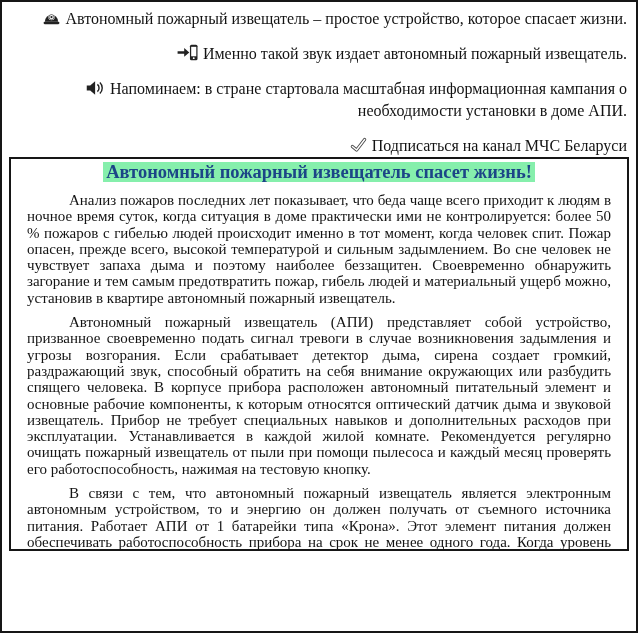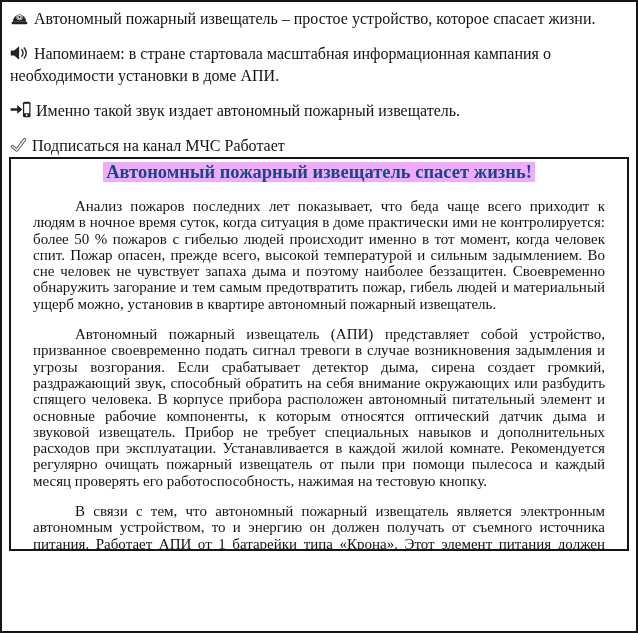--- a/index.html
+++ b/index.html
@@ -4,37 +4,37 @@
 <style>
   html, body { margin: 0; padding: 0; background: #ffffff; }
   .page {
     width: 638px; height: 633px; box-sizing: border-box;
     border: 2px solid #161616; background: #ffffff;
     font-family: "Liberation Serif", serif; color: #131313;
     overflow: hidden;
   }
   
   .top { padding: 6px 9px 0 8px; font-size: 16px; line-height: 22px; }
-  .top p { margin: 0 0 13px 0; }
+  .top p { margin: 0 0 13px 0; text-align: right; }
   .top p.hashtag { margin: 0; }
   .top p.subscribe { margin: 0; }
   .icon { display: inline-block; vertical-align: -2px; margin-right: 5px; line-height: 0; }
   .icon svg { display: inline-block; }
   
   .article {
     margin: 0 7px; height: 394px; box-sizing: border-box;
     border: 2px solid #161616; padding: 2px 8px 2px 8px; overflow: hidden;
   }
   .article-title {
     text-align: center; font-weight: bold; font-size: 18.5px;
     line-height: 23px; margin: 0 0 1px 0;
   }
   .article-title .hl { padding: 0 3px; }
   .article p.body {
-    margin: 14px; text-align: justify; text-indent: 42px;
+    margin: 8px; text-align: justify; text-indent: 42px;
     font-size: 15px; line-height: 16.3px;
   }
 </style>
 </head>
 <body>
 
 <div class="page">
 
   <div class="top">
 
@@ -43,48 +43,48 @@
             <path d="M3 13.5 a7 7.5 0 0 1 14 0 z" fill="#222"></path>
             <rect x="1.6" y="13.5" width="16.8" height="2.6" rx="1.2" fill="#222"></rect>
             <circle cx="10" cy="8.6" r="3.4" fill="#fff"></circle>
             <circle cx="10" cy="8.6" r="2.7" fill="none" stroke="#222" stroke-width="0.7"></circle>
             <circle cx="10" cy="8.6" r="1.2" fill="#222"></circle>
           </svg></span><span>Автономный пожарный извещатель – простое устройство, которое спасает жизни.</span>
     </p>
 
 
     <p>
-      <span class="icon"><svg width="19" height="16" viewBox="0 0 20 16" xmlns="http://www.w3.org/2000/svg">
-            <path d="M0.8 5.3 h3.6 L9.6 1 v14 L4.4 10.7 H0.8 z" fill="#222"></path>
-            <path d="M12 4.2 a5 5 0 0 1 0 7.6" stroke="#222" fill="none" stroke-width="1.5"></path>
-            <path d="M14.6 2.2 a8 8 0 0 1 0 11.6" stroke="#222" fill="none" stroke-width="1.5"></path>
-          </svg></span><span>Напоминаем: в стране стартовала масштабная информационная кампания о необходимости установки в доме АПИ.</span>
-    </p>
-
-    <p>
       <span class="icon"><svg width="21" height="17" viewBox="0 0 22 18" xmlns="http://www.w3.org/2000/svg">
             <path d="M0.5 7.6 h7 v-3.4 l5.4 4.7 -5.4 4.7 v-3.4 h-7 z" fill="#222"></path>
             <rect x="13.6" y="0.8" width="8" height="16.4" rx="1.6" fill="#222"></rect>
             <rect x="14.9" y="3" width="5.4" height="10" fill="#fff"></rect>
             <circle cx="17.6" cy="15" r="1" fill="#fff"></circle>
           </svg></span><span>Именно такой звук издает автономный пожарный извещатель.</span>
     </p>
 
+    <p>
+      <span class="icon"><svg width="19" height="16" viewBox="0 0 20 16" xmlns="http://www.w3.org/2000/svg">
+            <path d="M0.8 5.3 h3.6 L9.6 1 v14 L4.4 10.7 H0.8 z" fill="#222"></path>
+            <path d="M12 4.2 a5 5 0 0 1 0 7.6" stroke="#222" fill="none" stroke-width="1.5"></path>
+            <path d="M14.6 2.2 a8 8 0 0 1 0 11.6" stroke="#222" fill="none" stroke-width="1.5"></path>
+          </svg></span><span>Напоминаем: в стране стартовала масштабная информационная кампания о необходимости установки в доме АПИ.</span>
+    </p>
+
 
     <p class="subscribe">
       <span class="icon"><svg width="17" height="16" viewBox="0 0 18 16" xmlns="http://www.w3.org/2000/svg">
             <path d="M2.5 9.5 L7 13.3 L15.5 2.2" fill="none" stroke="#4a4a4a" stroke-width="3.4" stroke-linecap="round" stroke-linejoin="round"></path>
             <path d="M2.5 9.5 L7 13.3 L15.5 2.2" fill="none" stroke="#ffffff" stroke-width="1.5" stroke-linecap="round" stroke-linejoin="round"></path>
-          </svg></span><span>Подписаться на канал МЧС Работает</span>
+          </svg></span><span>Подписаться на канал МЧС Беларуси</span>
     </p>
 
   </div>
 
   <div class="article">
     <div class="article-title">
-      <span class="hl" style="background-color: #f0abfc; color: rgb(28, 69, 135);">Автономный пожарный извещатель спасет жизнь!</span>
+      <span class="hl" style="background-color: #86efac; color: rgb(28, 69, 135);">Автономный пожарный извещатель спасет жизнь!</span>
     </div>
     <p class="body">Анализ пожаров последних лет показывает, что беда чаще всего приходит к людям в ночное время суток, когда ситуация в доме практически ими не контролируется: более 50 % пожаров с гибелью людей происходит именно в тот момент, когда человек спит. Пожар опасен, прежде всего, высокой температурой и сильным задымлением. Во сне человек не чувствует запаха дыма и поэтому наиболее беззащитен. Своевременно обнаружить загорание и тем самым предотвратить пожар, гибель людей и материальный ущерб можно, установив в квартире автономный пожарный извещатель.</p>
     <p class="body">Автономный пожарный извещатель (АПИ) представляет собой устройство, призванное своевременно подать сигнал тревоги в случае возникновения задымления и угрозы возгорания. Если срабатывает детектор дыма, сирена создает громкий, раздражающий звук, способный обратить на себя внимание окружающих или разбудить спящего человека. В корпусе прибора расположен автономный питательный элемент и основные рабочие компоненты, к которым относятся оптический датчик дыма и звуковой извещатель. Прибор не требует специальных навыков и дополнительных расходов при эксплуатации. Устанавливается в каждой жилой комнате. Рекомендуется регулярно очищать пожарный извещатель от пыли при помощи пылесоса и каждый месяц проверять его работоспособность, нажимая на тестовую кнопку.</p>
     <p class="body">В связи с тем, что автономный пожарный извещатель является электронным автономным устройством, то и энергию он должен получать от съемного источника питания. Работает АПИ от 1 батарейки типа «Крона». Этот элемент питания должен обеспечивать работоспособность прибора на срок не менее одного года. Когда уровень заряда перешагнет 5 % порог, извещатель должен оповестить владельца о необходимости замены батареи. Как правило, оповещение это представляет собой звуковой сигнал (периодически издаваемый и кратковременный) совместно с миганием светового индикатора.</p>
   </div>
 
 </div>
 
 </body></html>

